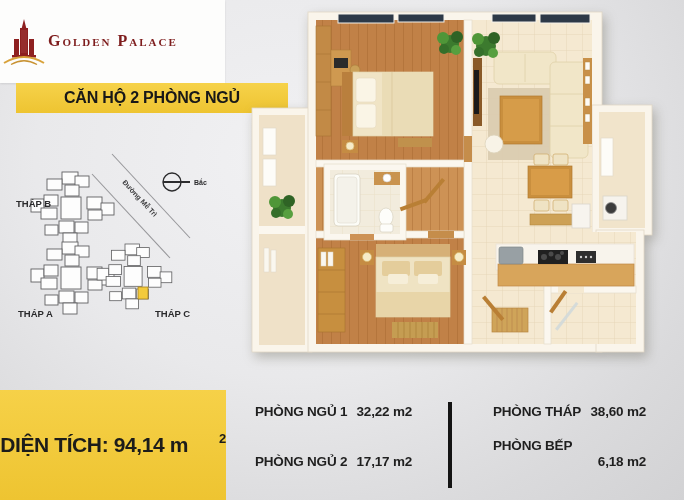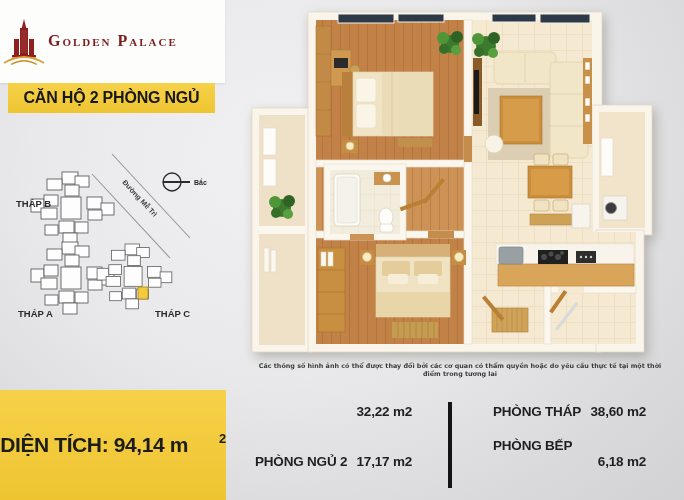--- a/index.html
+++ b/index.html
@@ -5,21 +5,21 @@
   html,body{margin:0;padding:0;background:#cfcfd1;}
   .stage{position:relative;width:684px;height:500px;overflow:hidden;
     background:radial-gradient(ellipse at 42% 32%, #f1f1f3 0%, #e9e9eb 45%, #dadadc 78%, #d2d2d4 100%);
     font-family:"Liberation Sans","DejaVu Sans",sans-serif;}
 
   
   .logo-card{position:absolute;left:0;top:0;width:225px;height:83px;background:#fdfdfc;
     box-shadow:0 1px 2px rgba(0,0,0,.10);display:flex;align-items:center;}
   .brand-name{font-family:"Liberation Serif","DejaVu Serif",serif;font-variant:small-caps;
     font-weight:600;font-size:16px;letter-spacing:2px;color:#7e1d1d;margin-top:-2px;}
-  .banner{position:absolute;left:8px;top:83px;width:207px;height:30px;
+  .banner{position:absolute;left:16px;top:83px;width:272px;height:30px;
     background:linear-gradient(#f6d24a,#eec431);display:flex;align-items:center;justify-content:center;
     font-weight:bold;font-size:16px;letter-spacing:-.2px;color:#181818;}
   .sitemap{position:absolute;left:0;top:130px;width:225px;height:230px;}
   .area-box{position:absolute;left:0;top:390px;width:226px;height:110px;
     background:linear-gradient(#f6d148,#eec431);display:flex;align-items:center;justify-content:center;
     font-weight:bold;font-size:21px;letter-spacing:-.4px;color:#1c1c1a;gap:30px;}
   .area-box sup{font-size:13px;position:relative;top:-7px;margin-left:1px;}
 
   
   .plan{position:absolute;left:246px;top:2px;width:420px;height:355px;
@@ -285,23 +285,23 @@
     </g>
     <g>
       <circle cx="36" cy="206" r="9" fill="#3c7a2e"></circle>
         <circle cx="29" cy="200" r="6" fill="#4f9638"></circle>
       <circle cx="43" cy="199" r="6" fill="#2f6325"></circle>
         <circle cx="42" cy="212" r="5" fill="#579f3f"></circle>
       <circle cx="30" cy="211" r="5" fill="#356f2a"></circle>
     </g>
   </svg>
 
-  <div class="disclaimer">Các thông số hình ảnh có thể được thay đổi bởi các cơ quan có thẩm quyền hoặc do yêu cầu thực tế tại một thời điểm trong tương lai</div>
 
   <div class="rooms-table">
+    <div class="cell" style="left:25px;top:14px">PHÒNG NGỦ 1</div>
     <div class="cell val" style="left:98px;width:84px;top:14px">32,22 m2</div>
     <div class="cell" style="left:25px;top:64px">PHÒNG NGỦ 2</div>
     <div class="cell val" style="left:98px;width:84px;top:64px">17,17 m2</div>
     <div class="tdivider"></div>
     <div class="cell" style="left:263px;top:14px">PHÒNG THÁP</div>
     <div class="cell val" style="left:328px;width:88px;top:14px">38,60 m2</div>
     <div class="cell" style="left:263px;top:48px">PHÒNG BẾP</div>
     <div class="cell val" style="left:328px;width:88px;top:64px">6,18 m2</div>
   </div>
 

